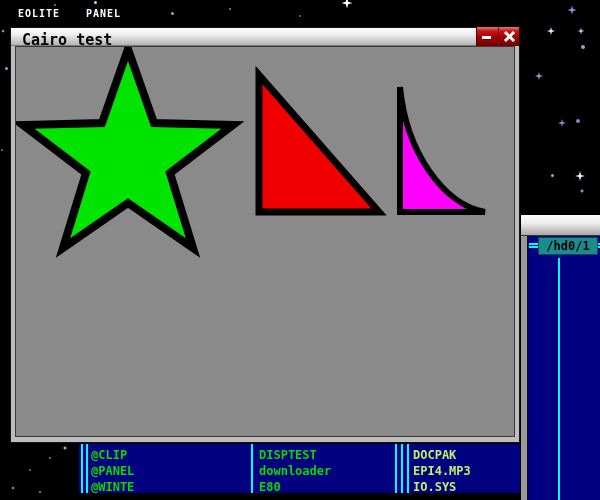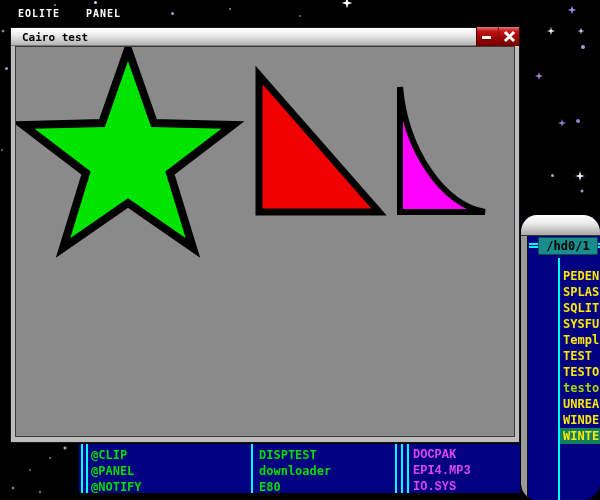--- a/index.html
+++ b/index.html
@@ -15,37 +15,37 @@
   
   .taskbar { position:absolute; left:0; top:0; width:600px; height:26px; z-index:1; }
   .tb-item { position:absolute; top:8px; color:#ffffff; font-size:10px; font-weight:bold;
     letter-spacing:1px; cursor:default; }
 
   
   .cairo-window { position:absolute; left:10px; top:27px; width:510px; height:416px;
     background:#bdbdbd; border:1px solid #141414; z-index:4; }
   .titlebar { position:absolute; left:0; top:0; right:0; height:18px;
     background:linear-gradient(#ffffff,#f0f0f0 35%,#b4b4b4); border-bottom:1px solid #7a7a7a; }
-  .wtitle { position:absolute; left:11px; top:3px; font-size:11px; font-weight:bold; color:#000; }
+  .wtitle { position:absolute; left:11px; top:3px; font-size:15px; font-weight:bold; color:#000; }
   .controls { position:absolute; right:0; top:-1px; width:43px; height:19px;
     background:linear-gradient(#e07a7a,#c51414 22%,#a00404 55%,#700000);
     border-left:1px solid #4c0000; display:flex; }
   .ctl-btn { flex:1; position:relative; }
   .ctl-btn.close { border-left:1px solid #7e1010; }
   .min-bar { position:absolute; left:5px; top:9px; width:9px; height:3px; background:#ffffff;
     box-shadow:0 1px 0 rgba(60,0,0,.55); }
   .close svg { position:absolute; left:4px; top:3px; }
   .client { position:absolute; left:4px; top:18px; width:500px; height:391px;
     background:#8A8A8A; border:1px solid #3a3a3a; }
   svg.shapes { position:absolute; left:0; top:0; }
   svg.shapes * { stroke:#000000; }
 
   
   .file-panel { position:absolute; left:520px; top:215px; width:80px; height:285px;
-    background:#000080; border-left:1px solid #000; z-index:3; overflow:hidden;border-radius:17px; }
+    background:#000080; border-left:1px solid #000; z-index:3; overflow:hidden; }
   .fp-title { position:absolute; left:0; top:0; right:0; height:21px;
     background:linear-gradient(#ffffff,#ececec 40%,#a8a8a8); border-bottom:1px solid #333; }
   .fp-frame { position:absolute; left:0; top:21px; bottom:0; width:7px; background:#9a9a9a;
     border-right:1px solid #101010; }
   .fp-tab { position:absolute; left:17px; top:22px; width:60px; height:18px; background:#1A8C8C;
     border:1px solid #0a4a4a; color:#000; font-size:12px; font-weight:bold; text-align:center;
     line-height:16px; cursor:default; }
   .fp-hline { position:absolute; top:28px; height:5px; border-top:2px solid #00FCFC;
     border-bottom:2px solid #00FCFC; }
   .fp-hline.l { left:8px; width:9px; }
@@ -59,21 +59,21 @@
 
   
   .file-list { position:absolute; left:78px; top:443px; width:442px; height:50px;
     background:#000080; border-top:1px solid #000; border-left:1px solid #000;
     z-index:2; overflow:hidden; }
   .fl-vline { position:absolute; top:0; bottom:0; width:2px; background:#00FCFC; }
   .fl-col { position:absolute; top:3px; }
   .fl-cell { height:16px; line-height:16px; font-size:12px; font-weight:bold;
     white-space:nowrap; cursor:default; }
   .fl-col.green .fl-cell { color:#00DC00; }
-  .fl-col.yellow .fl-cell { color:#d946ef;font-family:Liberation Mono, monospace; }
+  .fl-col.yellow .fl-cell { color:#bef264; }
 </style>
 </head>
 <body>
 
 <div class="screen">
 
   <div id="stars">
       <span class="star4" style="left: 341.5px; top: -2.5px; width: 11px; height: 11px; background: rgb(255, 255, 255);"></span>
       <span class="stardot" style="left: 93.5px; top: 0.5px; width: 3px; height: 3px; background: rgb(207, 207, 255);"></span>
       <span class="stardot" style="left: 170.5px; top: 11.5px; width: 3px; height: 3px; background: rgb(159, 159, 208);"></span>
@@ -128,46 +128,33 @@
     </div>
   </div>
 
   <div class="file-panel">
     <div class="fp-title"></div>
     <div class="fp-frame"></div>
     <div class="fp-tab">/hd0/1</div>
     <div class="fp-hline l"></div>
     <div class="fp-hline r"></div>
     <div class="fp-vline"></div>
-    <div class="fp-rows">
-      <div class="frow">PEDEN</div>
-      <div class="frow">SPLAS</div>
-      <div class="frow">SQLIT</div>
-      <div class="frow">SYSFU</div>
-      <div class="frow">Templ</div>
-      <div class="frow">TEST</div>
-      <div class="frow">TESTO</div>
-      <div class="frow alt">testo</div>
-      <div class="frow">UNREA</div>
-      <div class="frow">WINDE</div>
-      <div class="frow selected">WINTE</div>
-    </div>
   </div>
 
   <div class="file-list">
     <div class="fl-vline" style="left:2px"></div>
     <div class="fl-vline" style="left:7px"></div>
     <div class="fl-vline" style="left:172px"></div>
     <div class="fl-vline" style="left:316px"></div>
     <div class="fl-vline" style="left:322px"></div>
     <div class="fl-vline" style="left:328px"></div>
     <div class="fl-col green" style="left:12px">
       <div class="fl-cell">@CLIP</div>
       <div class="fl-cell">@PANEL</div>
-      <div class="fl-cell">@NOTIFY</div>
+      <div class="fl-cell">@WINTE</div>
       <div class="fl-cell">@PANEL</div>
     </div>
     <div class="fl-col green" style="left:180px">
       <div class="fl-cell">DISPTEST</div>
       <div class="fl-cell">downloader</div>
       <div class="fl-cell">E80</div>
       <div class="fl-cell">END</div>
     </div>
     <div class="fl-col yellow" style="left:334px">
       <div class="fl-cell">DOCPAK</div>

